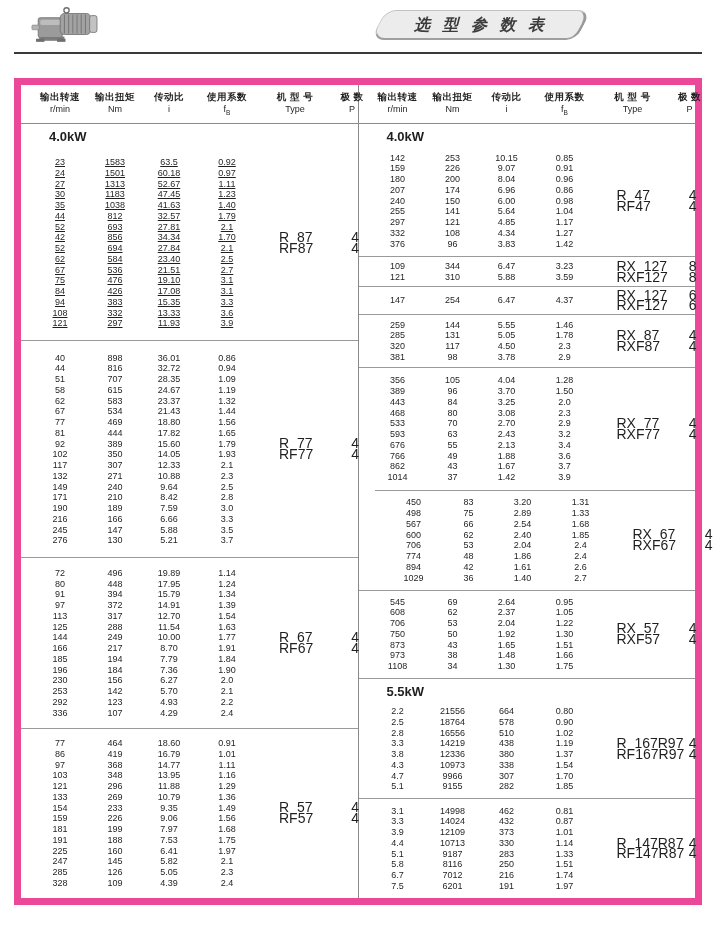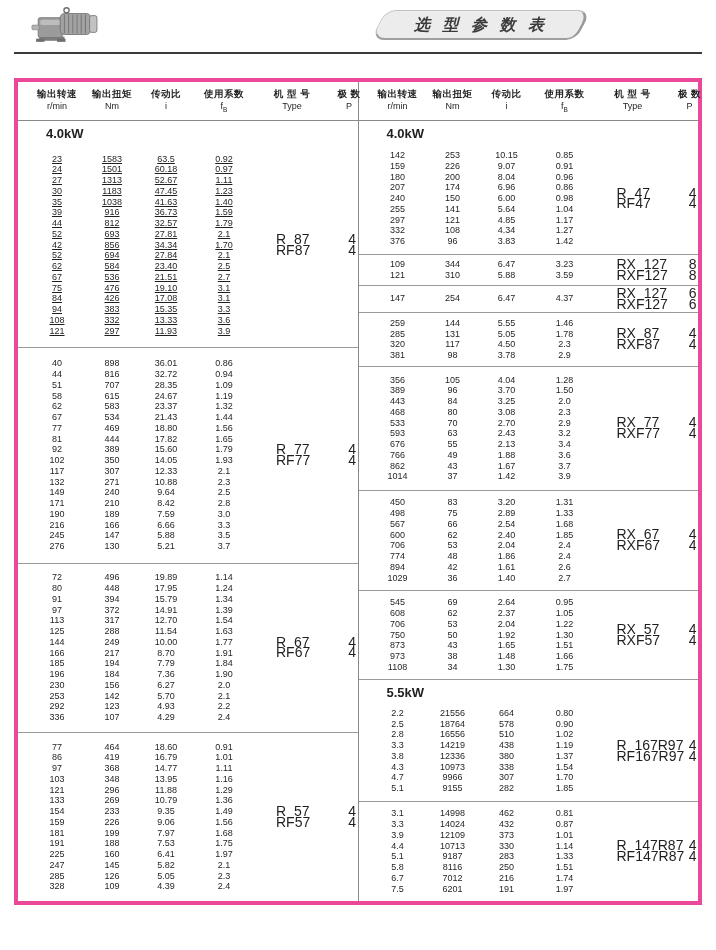--- a/index.html
+++ b/index.html
@@ -12,21 +12,21 @@
   .badge { position:absolute; inset:0; background:#ececec; border:1px solid #c2c2c2;
            border-right:3px solid #9a9a9a; border-bottom:2px solid #9f9f9f;
            border-radius:10px 14px 10px 14px; transform:skewX(-28deg); }
   .badge-text { position:absolute; inset:0; display:flex; align-items:center; justify-content:center;
                 font-size:16px; font-weight:bold; font-style:italic; letter-spacing:4px; color:#3c3c3c;
                 white-space:pre; }
   .toprule { position:absolute; left:14px; top:52px; width:688px; height:0; border-top:2px solid #3a3a3a; }
 
   
   .table { position:absolute; left:14px; top:78px; width:688px; height:827px;
-           border:4px solid #ec4899; display:flex; }
+           border:7px solid #ec4899; display:flex; }
   .half { flex:1 1 0; display:flex; flex-direction:column; min-width:0; }
   .half.left { border-right:1px solid #8a8a8a; }
 
   .thead { height:39px; flex:0 0 39px; border-bottom:1px solid #8a8a8a;
            display:grid; grid-template-columns:58px 52px 56px 60px 76px 38px;
            padding:6px 0 0 10px; }
   .thcell { text-align:center; }
   .th-zh { font-size:9.5px; font-weight:bold; letter-spacing:0.5px; line-height:12px; white-space:pre; }
   .th-en { font-size:9px; line-height:13px; }
   .th-en sub { font-size:6.5px; }
@@ -130,26 +130,20 @@
               <span>47.45</span>
               <span>1.23</span>
             </div>
             <div class="row">
               <span>35</span>
               <span>1038</span>
               <span>41.63</span>
               <span>1.40</span>
             </div>
             <div class="row">
-              <span>39</span>
-              <span>916</span>
-              <span>36.73</span>
-              <span>1.59</span>
-            </div>
-            <div class="row">
               <span>44</span>
               <span>812</span>
               <span>32.57</span>
               <span>1.79</span>
             </div>
             <div class="row">
               <span>52</span>
               <span>693</span>
               <span>27.81</span>
               <span>2.1</span>
@@ -717,21 +711,21 @@
               <span>1014</span>
               <span>37</span>
               <span>1.42</span>
               <span>3.9</span>
             </div>
             <div class="models">
               <div class="model"><span>RX  77</span><span>4</span></div>
               <div class="model"><span>RXF77</span><span>4</span></div>
             </div>
           </div>
-          <div class="block sep" style="flex-grow: 8; min-height: 86px;">
+          <div class="block sep" style="flex-grow: 8; min-height: 86px; margin-left: 16px;">
             <div class="row">
               <span>450</span>
               <span>83</span>
               <span>3.20</span>
               <span>1.31</span>
             </div>
             <div class="row">
               <span>498</span>
               <span>75</span>
               <span>2.89</span>

